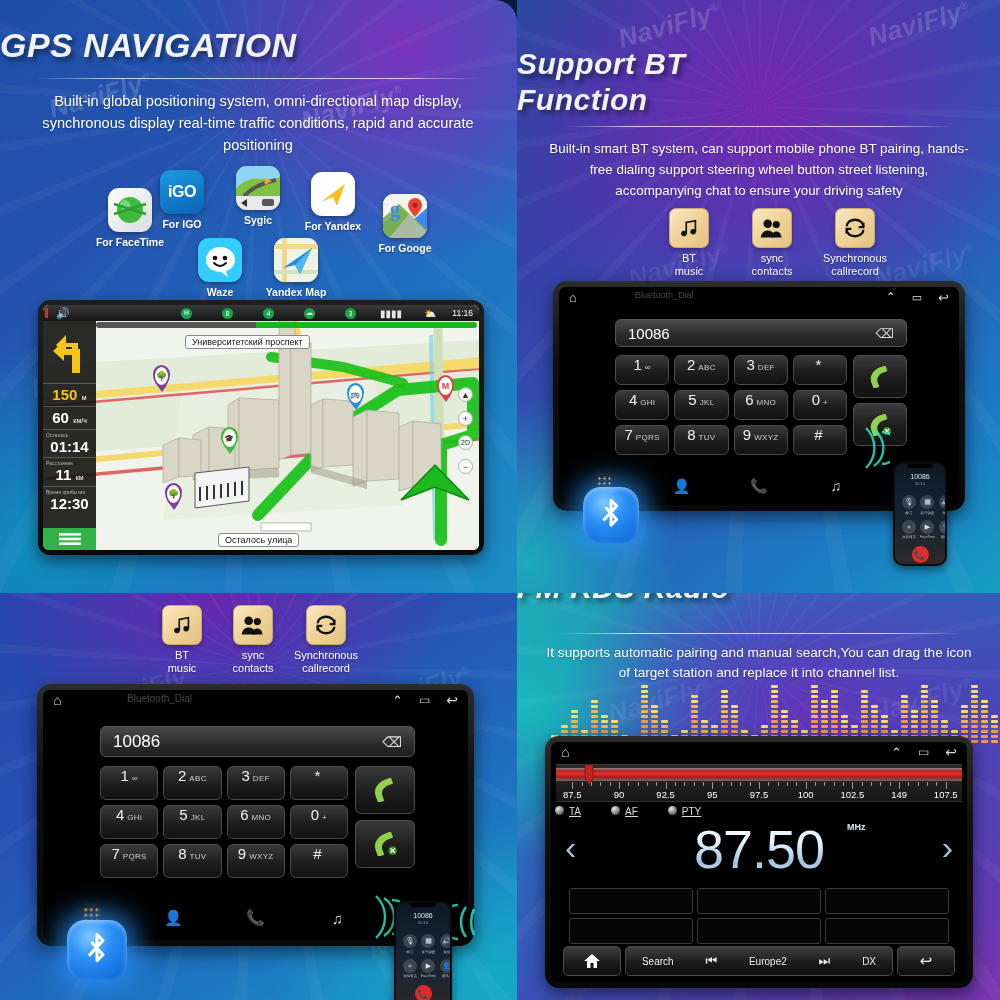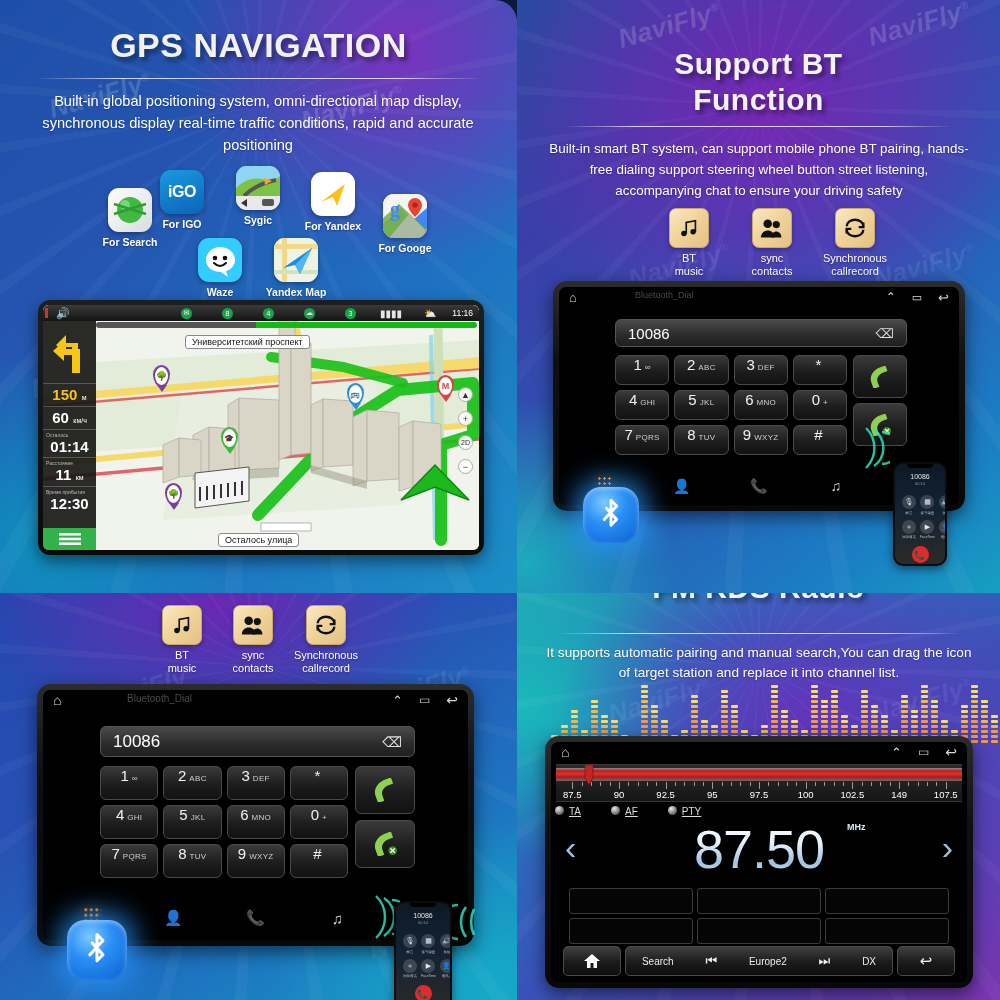--- a/index.html
+++ b/index.html
@@ -63,24 +63,25 @@
     color: rgba(255,255,255,0.16);
     font-size: 26px; font-style: italic; font-weight: 600;
     transform: rotate(-16deg);
     white-space: nowrap; pointer-events: none;
     letter-spacing: 0.5px;
   }
   .wm sup { font-size: 11px; }
 
   
   .hd {
-    position: absolute; width: 100%; text-align: center;
+    position: absolute; width: 100%; text-align: left;
     color: #f2f2f2; font-weight: 700;
     text-shadow: 3px 4px 5px rgba(0,0,0,0.45);
     letter-spacing: 0.5px;
+    font-style: italic;
   }
   .rule {
     position: absolute; height: 1px;
     background: linear-gradient(90deg, rgba(255,255,255,0.05), rgba(255,255,255,0.75) 18%, rgba(255,255,255,0.75) 82%, rgba(255,255,255,0.05));
   }
   .sub {
     position: absolute; text-align: center; color: #ffffff;
     font-size: 14.6px; line-height: 22px; font-weight: 400;
     text-shadow: 0 1px 2px rgba(0,0,0,0.3);
   }
@@ -299,21 +300,21 @@
 
     <div class="appicon" style="left:92px; top:188px; width:76px;">
       <div class="box" style="background:linear-gradient(135deg,#fdfdfd,#d9dde0);">
         <svg viewBox="0 0 44 44" width="44" height="44" aria-hidden="true">
           <circle cx="22" cy="22" r="13" fill="#3fb93f"></circle>
           <circle cx="17" cy="17" r="5" fill="#86e086" opacity=".8"></circle>
           <path d="M6 26 L38 16" stroke="#2f9e2f" stroke-width="2.4" fill="none"></path>
           <path d="M6 16 L38 26" stroke="#2f9e2f" stroke-width="2.4" fill="none"></path>
         </svg>
       </div>
-      <div class="cap">For Search</div>
+      <div class="cap">For FaceTime</div>
     </div>
 
     <div class="appicon" style="left:150px; top:170px; width:64px;">
       <div class="box" style="background:linear-gradient(160deg,#1a9ae0,#0b63b8);display:flex;align-items:center;justify-content:center;">
         <span style="color:#fff;font-weight:700;font-size:16px;letter-spacing:-.5px;">iGO</span>
       </div>
       <div class="cap">For IGO</div>
     </div>
 
     <div class="appicon" style="left:226px; top:166px; width:64px;">

